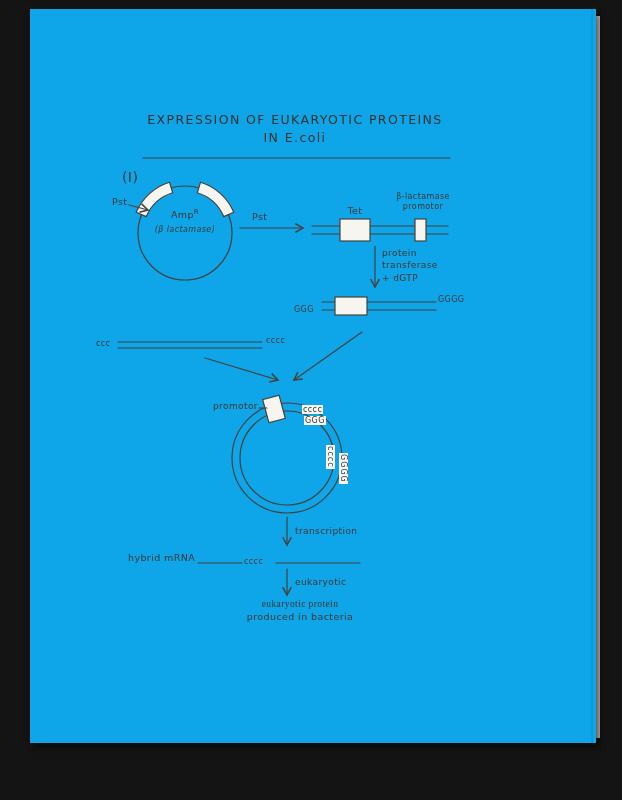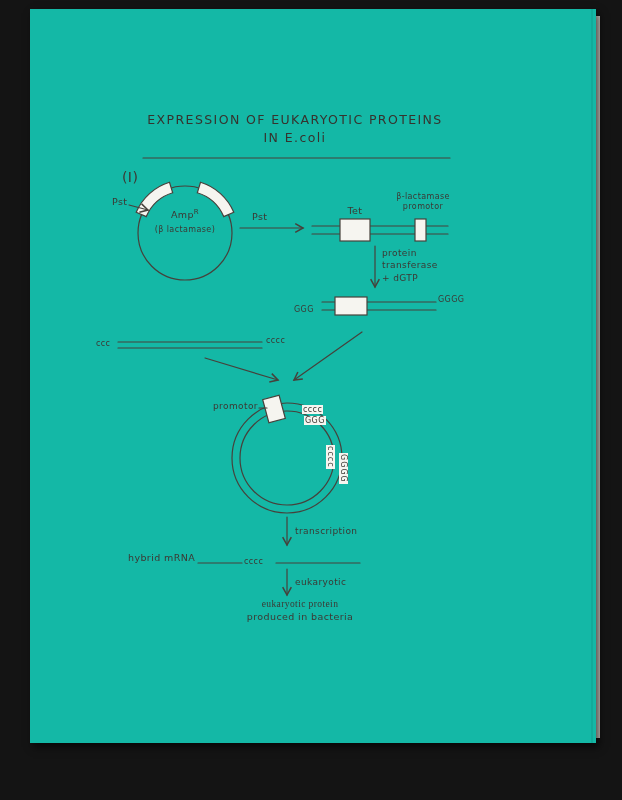--- a/index.html
+++ b/index.html
@@ -10,21 +10,21 @@
     position:relative;
     overflow:hidden;
   }
   .stage { position:absolute; inset:0; }
   .sheet-behind {
     position:absolute; left:594px; top:16px; width:6px; height:722px;
     background:#cfccc4;
   }
   .paper {
     position:absolute; left:30px; top:9px; width:566px; height:734px;
-    background:#14b8a6;
+    background:#0ea5e9;
     box-shadow: 3px 4px 8px rgba(0,0,0,0.65);
   }
   .paper::after {
     content:""; position:absolute; right:3px; top:0; width:2px; height:100%;
     background:rgba(0,0,0,0.07);
   }
   .draw { position:absolute; left:0; top:0; }
   .lbl {
     position:absolute; color:#3c3833; font-size:9px; white-space:nowrap;
     letter-spacing:0.4px;
@@ -98,21 +98,21 @@
         <line x1="257" y1="560" x2="257" y2="586" marker-end="url(#ah)"></line>
       </g>
     </svg>
 
     <div class="lbl title" style="left:95px; top:103px;">EXPRESSION OF EUKARYOTIC PROTEINS</div>
     <div class="lbl title" style="left:95px; top:121px;">IN E.coli</div>
     <div class="lbl" style="left:92px; top:160px; font-size:14px;">(I)</div>
 
     <div class="lbl" style="left:82px; top:187px; font-size:9.5px;">Pst</div>
     <div class="lbl center" style="left:120px; top:199px; width:70px; font-size:9.5px;text-align:center;"><span>Amp</span><sup>R</sup></div>
-    <div class="lbl center small" style="left:110px; top:216px; width:90px;">(β lactamase)</div>
+    <div class="lbl center small" style="left:110px; top:216px; width:90px;font-style:italic;">(β lactamase)</div>
 
     <div class="lbl" style="left:222px; top:202px; font-size:9.5px;">Pst</div>
     <div class="lbl center" style="left:303px; top:196px; width:44px; font-size:9.5px;">Tet</div>
     <div class="lbl center small" style="left:348px; top:183px; width:90px;">β-lactamase</div>
     <div class="lbl center small" style="left:348px; top:193px; width:90px;">promotor</div>
 
     <div class="lbl" style="left:352px; top:239px;">protein</div>
     <div class="lbl" style="left:352px; top:251px;">transferase</div>
     <div class="lbl" style="left:352px; top:264px;">+ dGTP</div>
     <div class="lbl small" style="left:264px; top:296px;">GGG</div>

